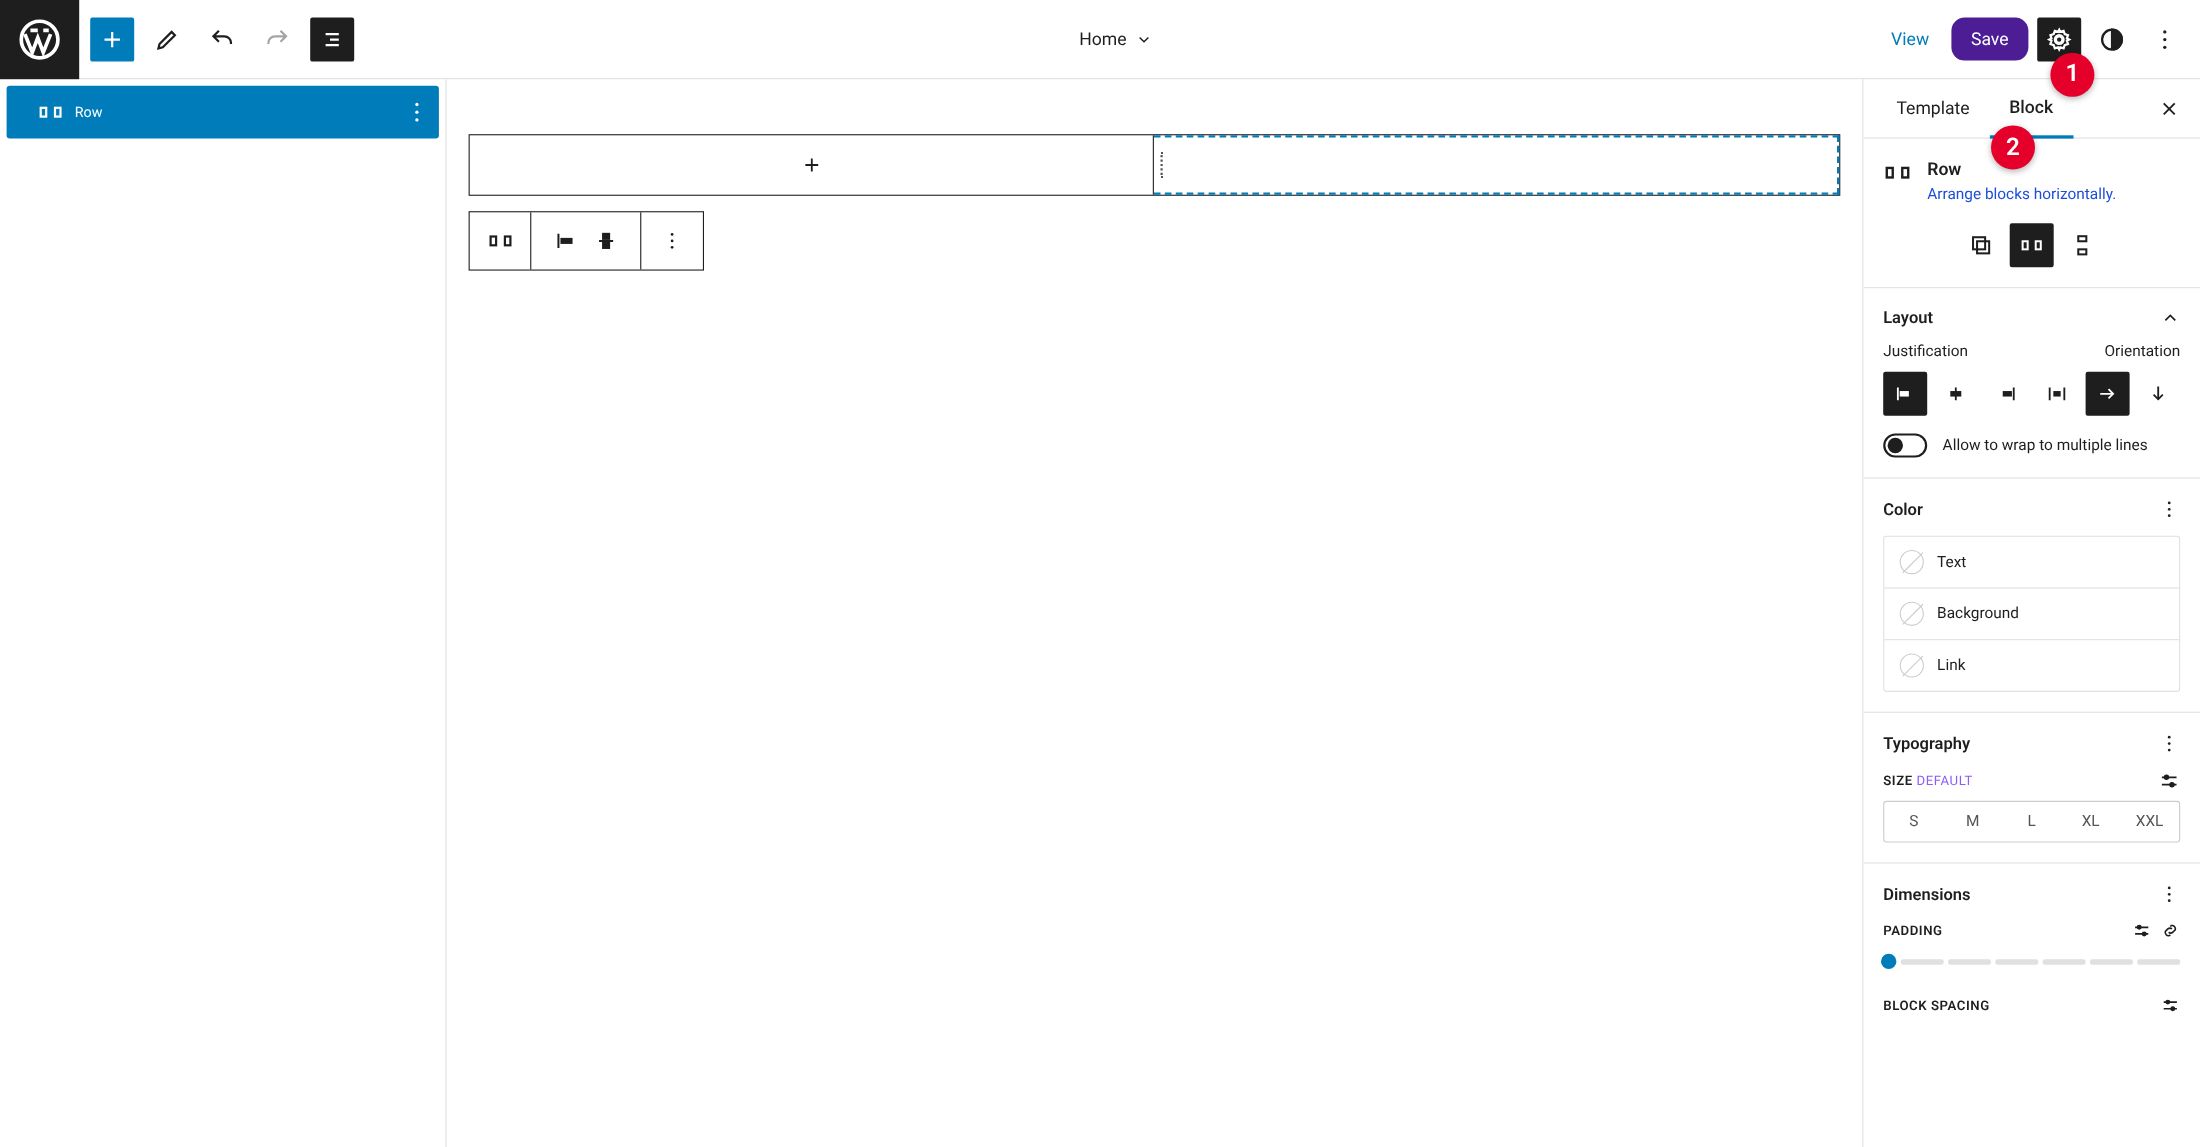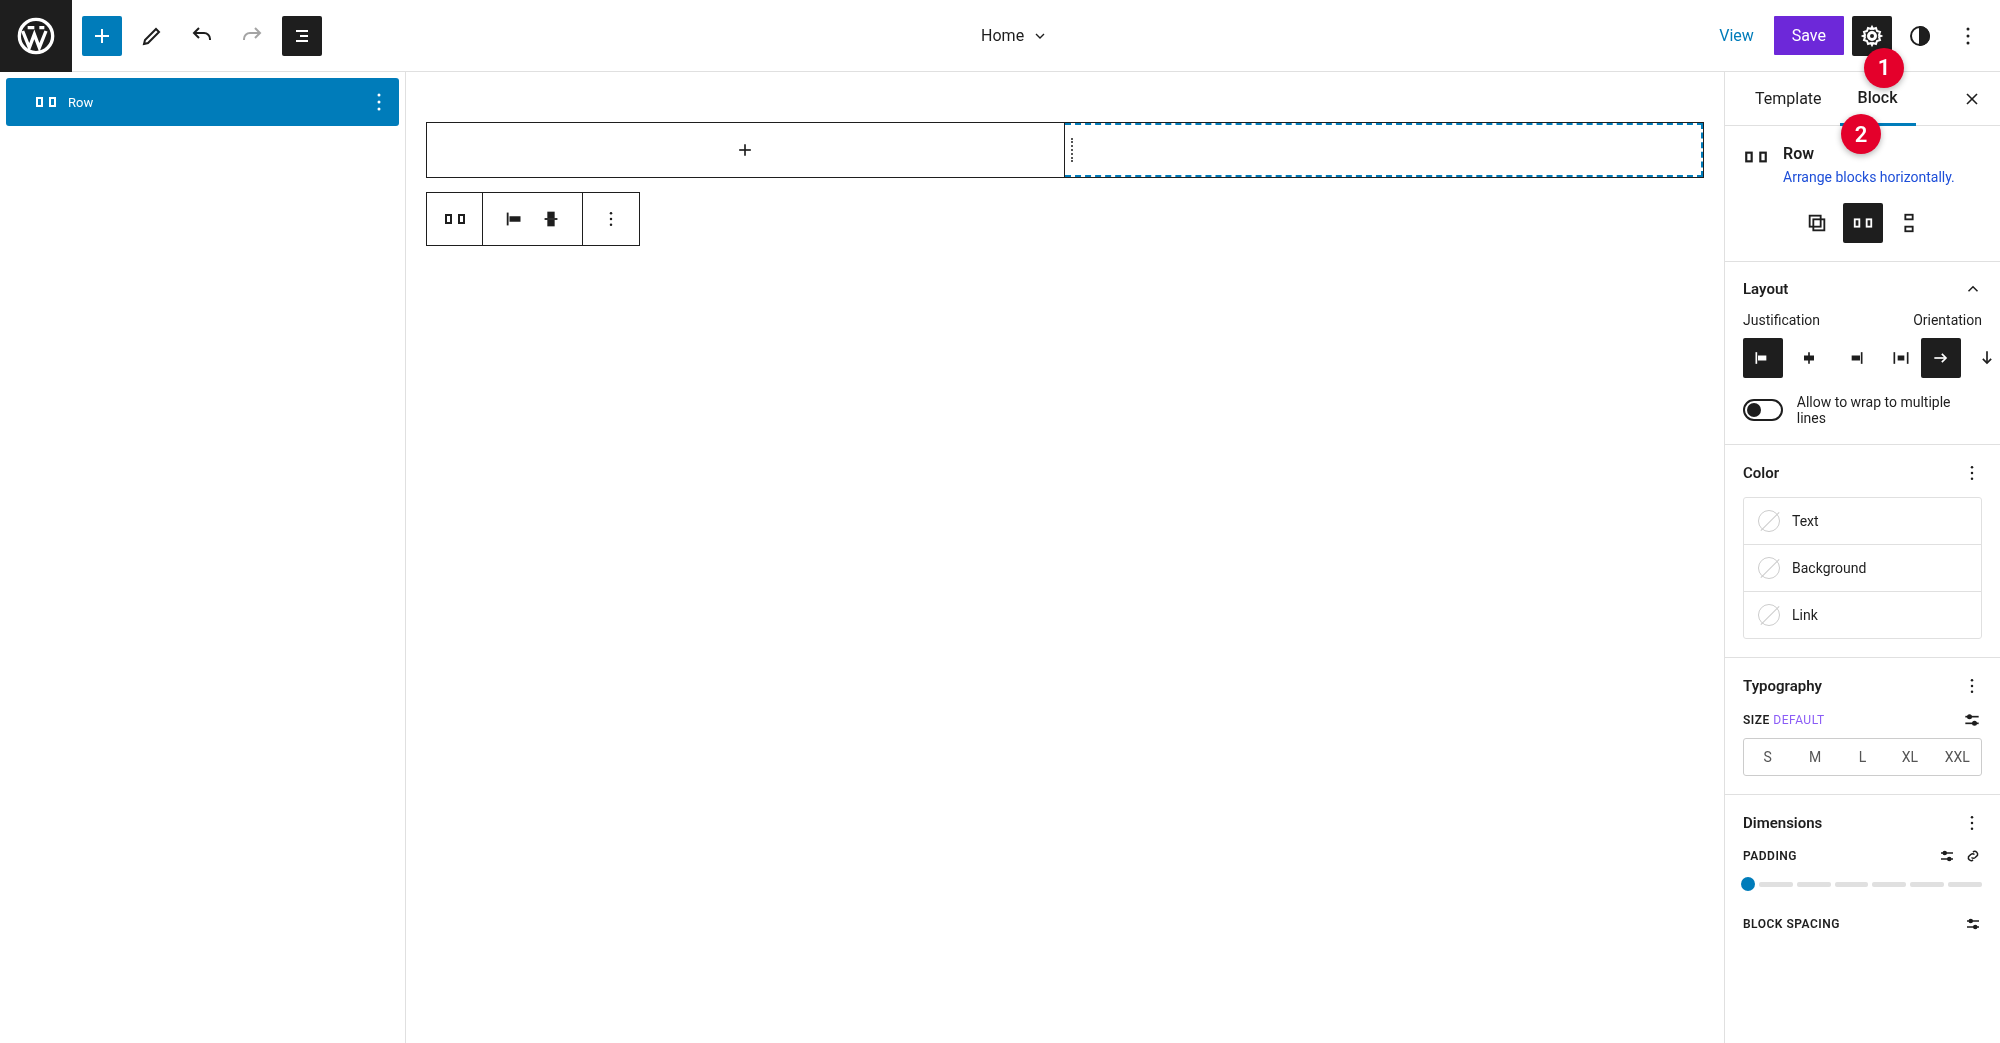--- a/index.html
+++ b/index.html
@@ -10,21 +10,21 @@
 .top-left { display: flex; align-items: center; gap: 10px; height: 100%; }
 .wp-logo { width: 72px; height: 72px; background: #1e1e1e; display: flex; align-items: center; justify-content: center; color: #fff; }
 .wp-logo svg { width: 40px; height: 40px; }
 .tb-btn { width: 40px; height: 40px; display: flex; align-items: center; justify-content: center; border-radius: 2px; cursor: pointer; }
 .tb-btn.primary { background: #007cba; color: #fff; }
 .tb-btn.dark { background: #1e1e1e; color: #fff; }
 .tb-btn svg { width: 24px; height: 24px; }
 .top-center { display: flex; align-items: center; gap: 8px; font-size: 16px; cursor: pointer; }
 .top-right { display: flex; align-items: center; gap: 8px; position: relative; }
 .link-btn { color: #007cba; font-size: 16px; cursor: pointer; padding: 8px 12px; }
-.save-btn { background: #6d28d9; color: #fff; padding: 10px 18px; border-radius: 1px; font-size: 16px; cursor: pointer; }
+.save-btn { background: #4c1d95; color: #fff; padding: 10px 18px; border-radius: 12px; font-size: 16px; cursor: pointer; }
 
 
 .badge { position: absolute; width: 40px; height: 40px; background: #e4002b; border-radius: 50%; color: #fff; display: flex; align-items: center; justify-content: center; font-size: 22px; font-weight: 600; z-index: 100; box-shadow: 0 2px 6px rgba(0,0,0,0.3); }
 
 
 .main { display: flex; height: calc(100% - 72px); }
 .list-panel { width: 406px; border-right: 1px solid #e0e0e0; }
 .list-header { height: 54px; display: flex; align-items: center; justify-content: space-between; padding: 0 16px; border-bottom: 1px solid #e0e0e0; font-weight: 600; font-size: 17px; }
 .list-body { padding: 6px; }
 .list-item { background: #007cba; color: #fff; display: flex; align-items: center; gap: 10px; padding: 12px 14px; border-radius: 3px; cursor: pointer; position: relative; }
@@ -37,21 +37,21 @@
 .row-half { flex: 1; display: flex; align-items: center; justify-content: center; }
 .row-half.first { border-right: 1px solid #1e1e1e; }
 .row-half.second { border: 2px dashed #007cba; position: relative; border-left: none; }
 .row-half.second::before { content:""; position:absolute; left:6px; top:50%; transform:translateY(-50%); height:24px; border-left:2px dotted #555; }
 .float-tb { display: flex; border: 1px solid #1e1e1e; margin-top: 14px; width: fit-content; }
 .float-tb .seg { width: 56px; height: 52px; display: flex; align-items: center; justify-content: center; border-right: 1px solid #1e1e1e; cursor: pointer; }
 .float-tb .seg:last-child { border-right: none; }
 .float-tb .seg.double { width: 100px; gap: 14px; }
 
 
-.settings { width: 276px; border-left: 1px solid #e0e0e0; overflow-y: auto; }
+.settings { width: 307px; border-left: 1px solid #e0e0e0; overflow-y: auto; }
 .tabs { display: flex; align-items: center; height: 54px; border-bottom: 1px solid #e0e0e0; padding: 0 12px; position: relative; font-size: 16px; }
 .tab { padding: 16px 18px; cursor: pointer; }
 .tab.active { border-bottom: 3px solid #007cba; margin-bottom: -1px; font-weight:500; }
 .tabs .close { margin-left: auto; cursor: pointer; padding: 6px; }
 .block-info { padding: 18px; display: flex; align-items: flex-start; gap: 14px; }
 .block-info-text { display:flex; flex-direction:column; gap:6px; }
 .block-info-text .name { font-weight: 600; font-size: 16px; }
 .block-info-text .desc { font-size: 14px; color: #1d4ed8; }
 .variant-row { display: flex; gap: 6px; justify-content: center; padding: 0 18px 18px; }
 .variant { width: 40px; height: 40px; display: flex; align-items: center; justify-content: center; border-radius: 2px; cursor: pointer; }

